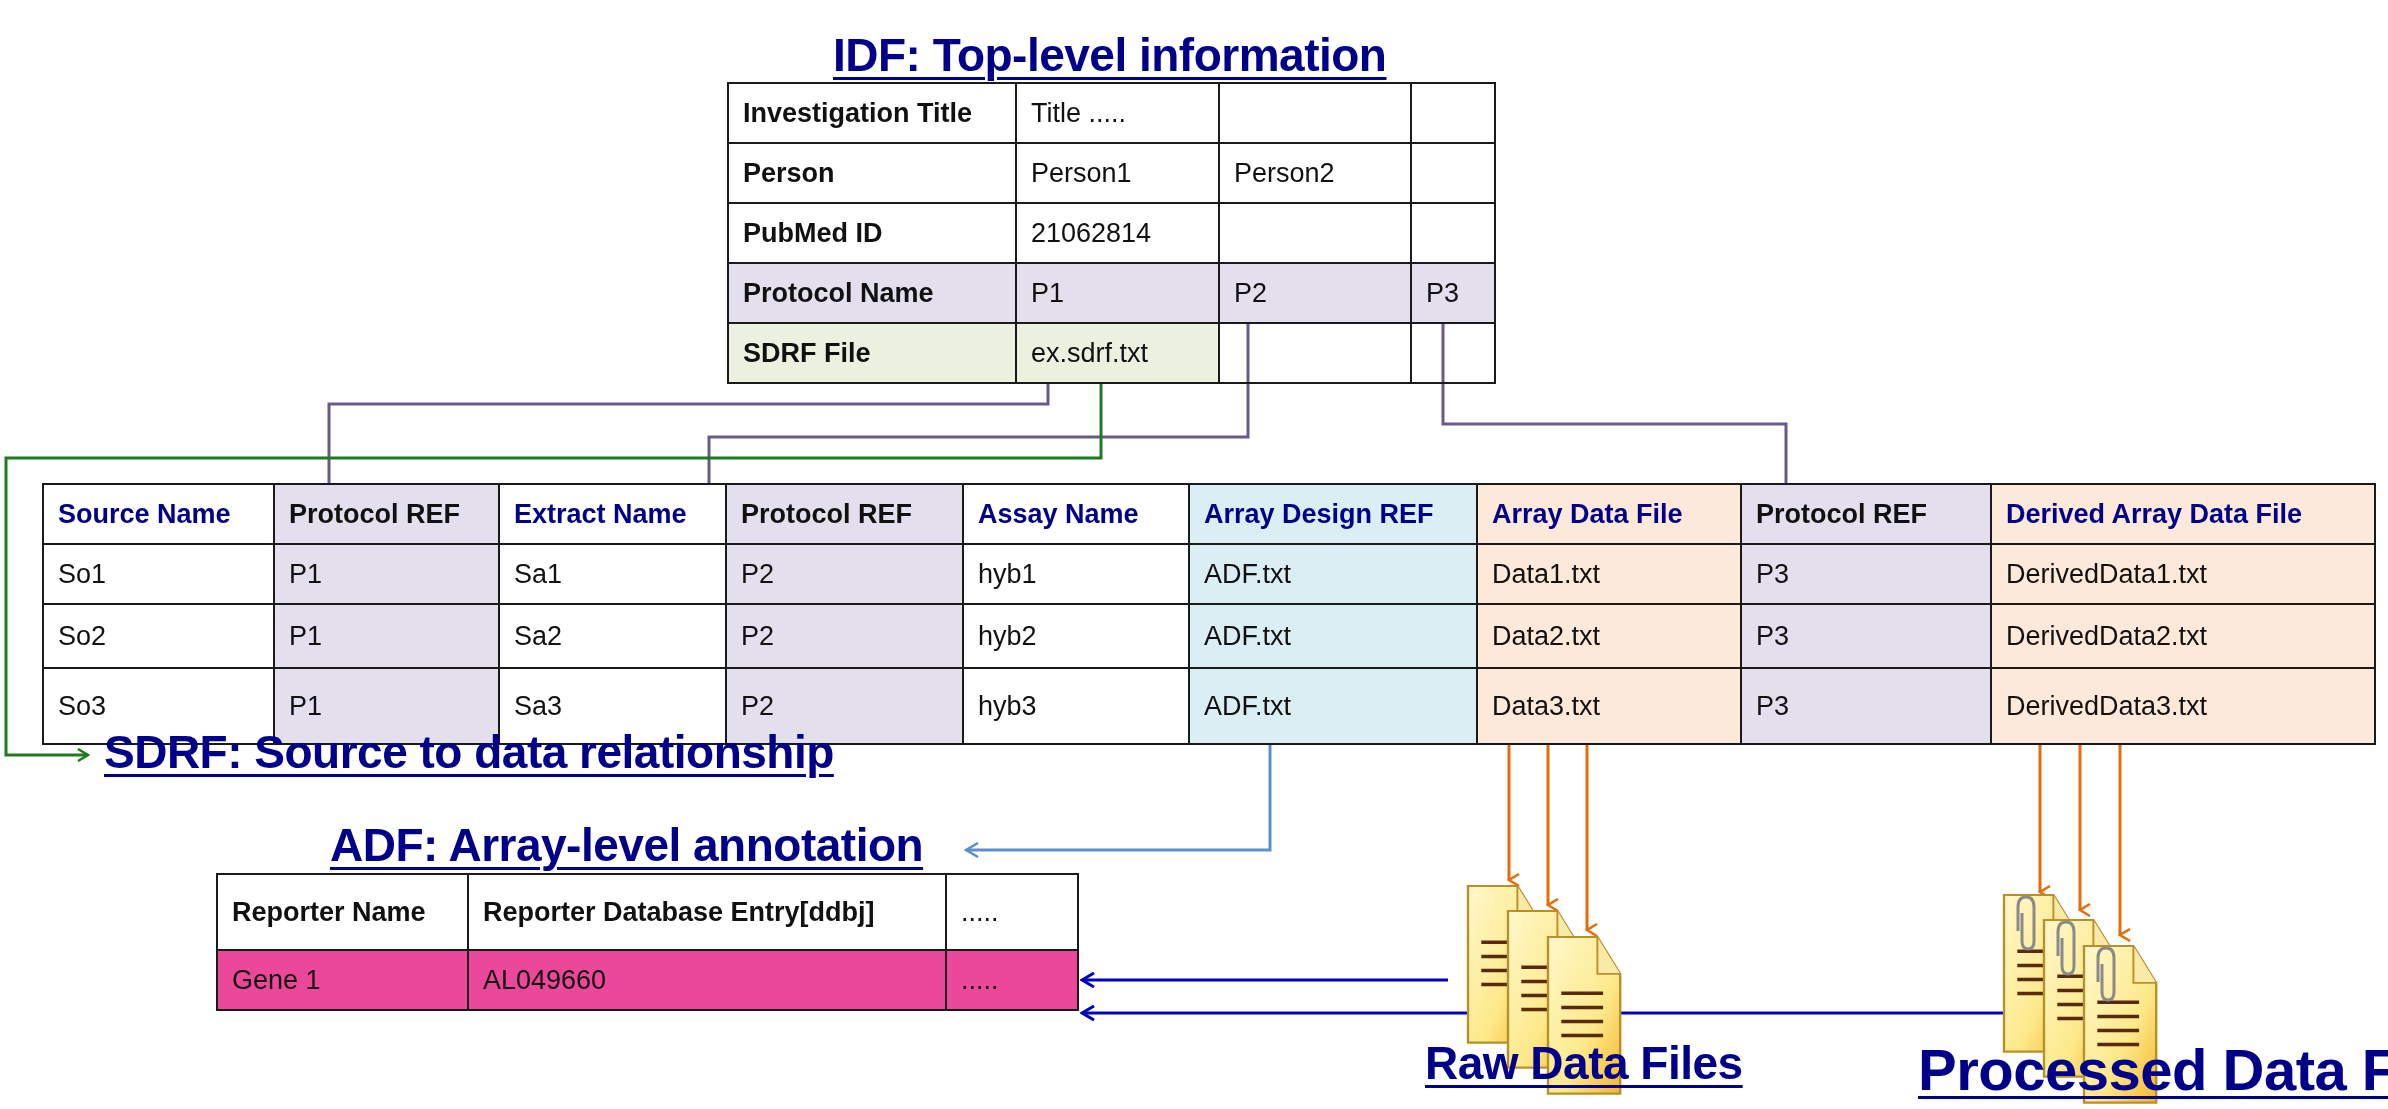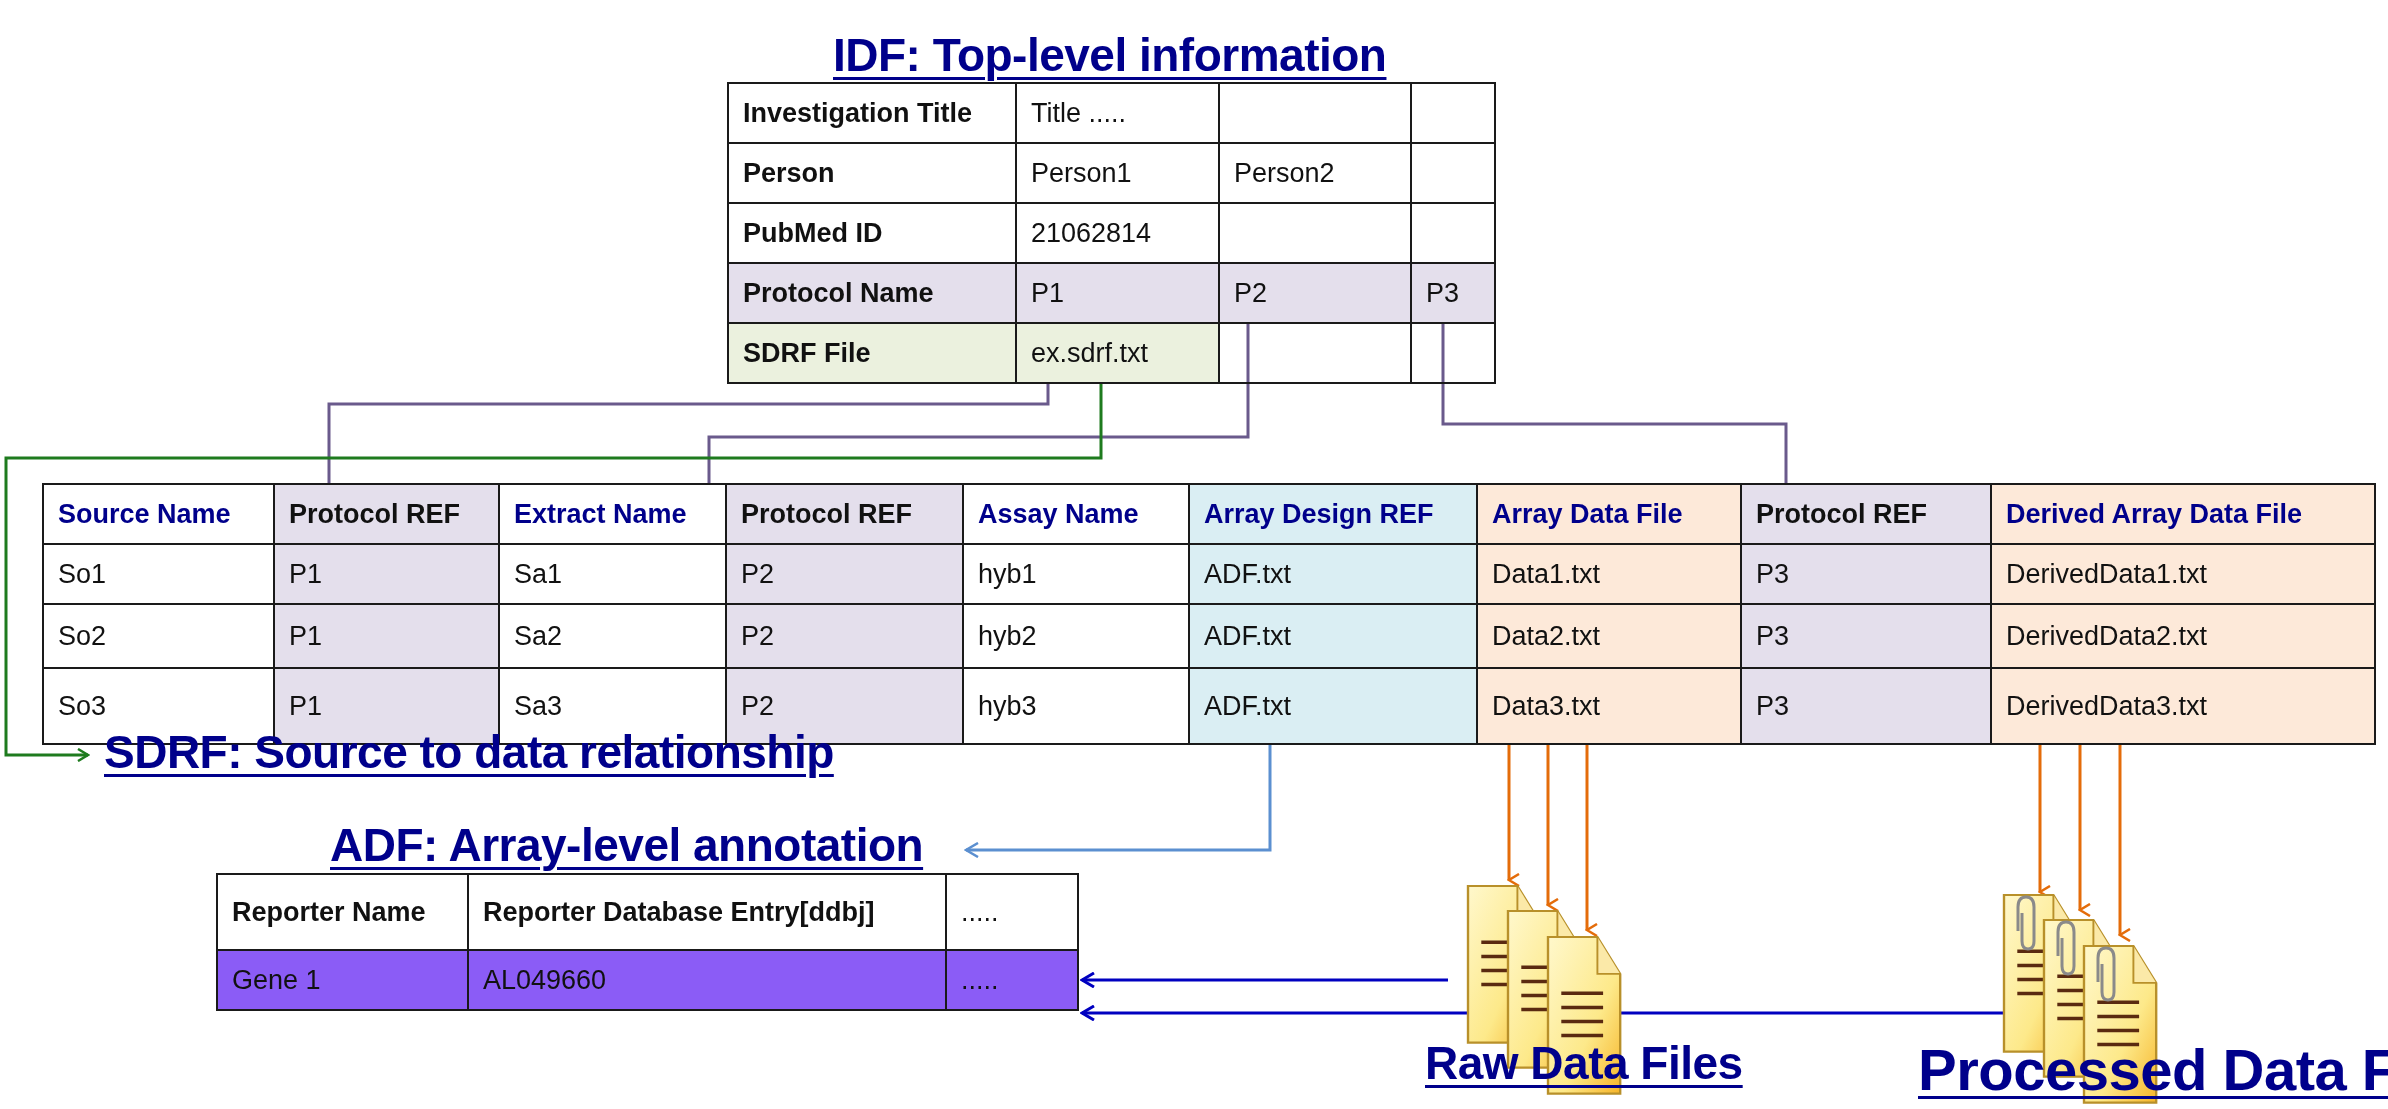--- a/index.html
+++ b/index.html
@@ -6,21 +6,21 @@
   body{width:2388px;height:1109px;position:relative;overflow:hidden;font-family:"Liberation Sans",sans-serif;}
   .title{position:absolute;color:#00008b;font-weight:bold;text-decoration:underline;text-decoration-thickness:3px;text-underline-offset:6px;white-space:nowrap;font-family:"Liberation Sans",sans-serif;letter-spacing:-0.5px;}
   table{position:absolute;border-collapse:collapse;table-layout:fixed;font-family:"Liberation Sans",sans-serif;padding-left:23px;}
   td{border:2px solid #1a1a1a;padding:0 14px;font-size:27px;color:#111;white-space:nowrap;overflow:hidden;vertical-align:middle;}
   td.hdr{font-weight:bold;}
   td.blue{color:#00008b;}
   .purple{background:#e4dfec;}
   .green{background:#ebf1de;}
   .lblue{background:#daeef3;}
   .peach{background:#fde9d9;}
-  .grey{background:#8b5cf6;}
+  .grey{background:#ec4899;}
   svg.conn{position:absolute;left:0;top:0;pointer-events:none;}
 </style>
 </head>
 <body>
 
 <svg class="conn" width="2388" height="1109">
   <defs>
     <marker id="mPurple" markerWidth="12" markerHeight="12" refX="6" refY="2" orient="auto-start-reverse" markerUnits="userSpaceOnUse">
       <path d="M0,10 L6,1 L12,10" fill="none" stroke="#6a5a8c" stroke-width="2.5"></path>
     </marker>

